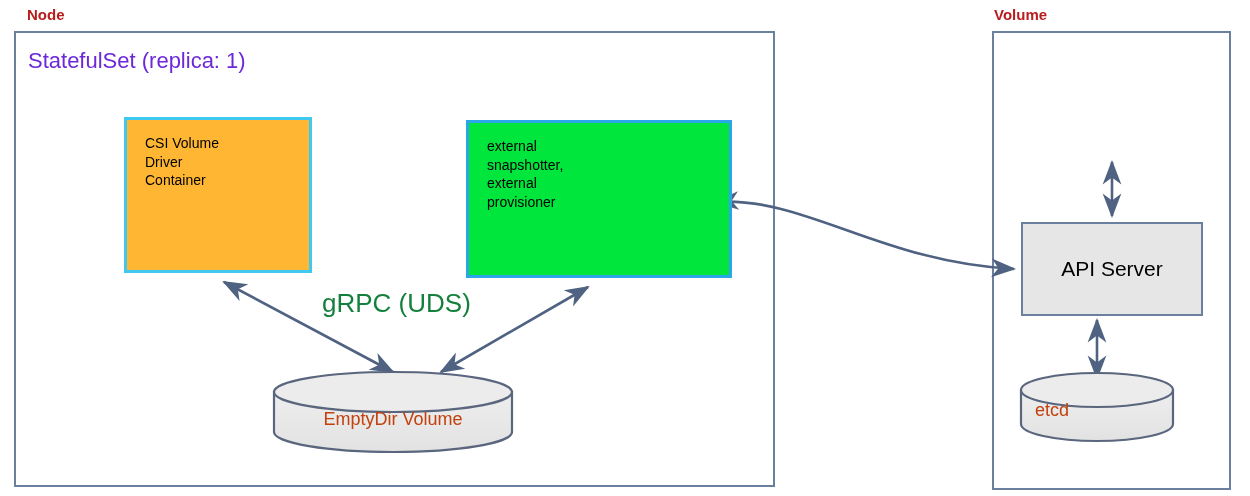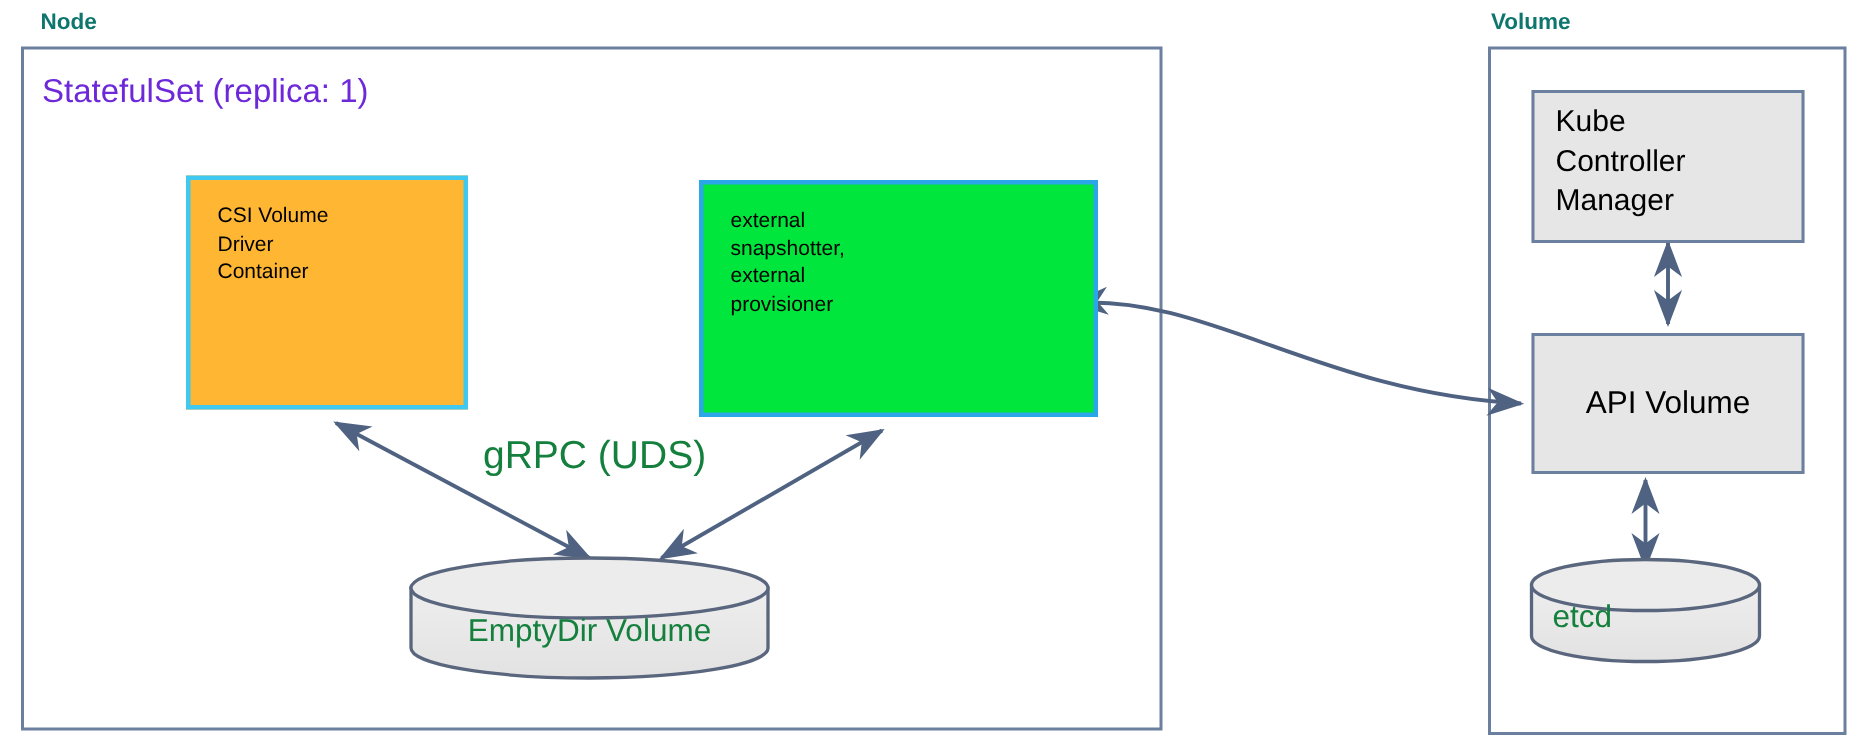--- a/index.html
+++ b/index.html
@@ -21,21 +21,21 @@
     top: 0;
     width: 1250px;
     height: 496px;
     pointer-events: none;
   }
   .zone-label {
     position: absolute;
     font-family: "Liberation Sans", sans-serif;
     font-weight: bold;
     font-size: 15px;
-    color: #0f766e;
+    color: #b91c1c;
     white-space: nowrap;
   }
   .zone-box {
     position: absolute;
     background: #ffffff;
     border: 2px solid #6b7f9e;
     box-sizing: border-box;
   }
   .group-title {
     position: absolute;
@@ -72,22 +72,22 @@
   .box-text.center {
     padding: 0;
     width: 100%;
     height: 100%;
     display: flex;
     align-items: center;
     justify-content: center;
   }
   .cyl-label {
     position: absolute;
-    font-size: 21px;
-    color: #15803d;
+    font-size: 18px;
+    color: #c2410c;
     white-space: nowrap;
   }
   .edge-label {
     position: absolute;
     font-size: 26px;
     color: #15803d;
     white-space: nowrap;
   }
 </style>
 </head>
@@ -153,23 +153,18 @@
 Container</div>
   </div>
 
   <div class="node-box box-green" style="left:466px; top:120px; width:266px; height:158px;">
     <div class="box-text">external
 snapshotter,
 external
 provisioner</div>
   </div>
 
-  <div class="node-box box-gray" style="left:1021px; top:60px; width:182px; height:102px;">
-    <div class="box-text" style="padding:6px 0 0 14px; font-size:20px;">Kube
-Controller
-Manager</div>
-  </div>
 
   <div class="node-box box-gray" style="left:1021px; top:222px; width:182px; height:94px;">
-    <div class="box-text center" style="font-size:21px;">API Volume</div>
+    <div class="box-text center" style="font-size:21px;">API Server</div>
   </div>
 
 </div>
 
 </body></html>

